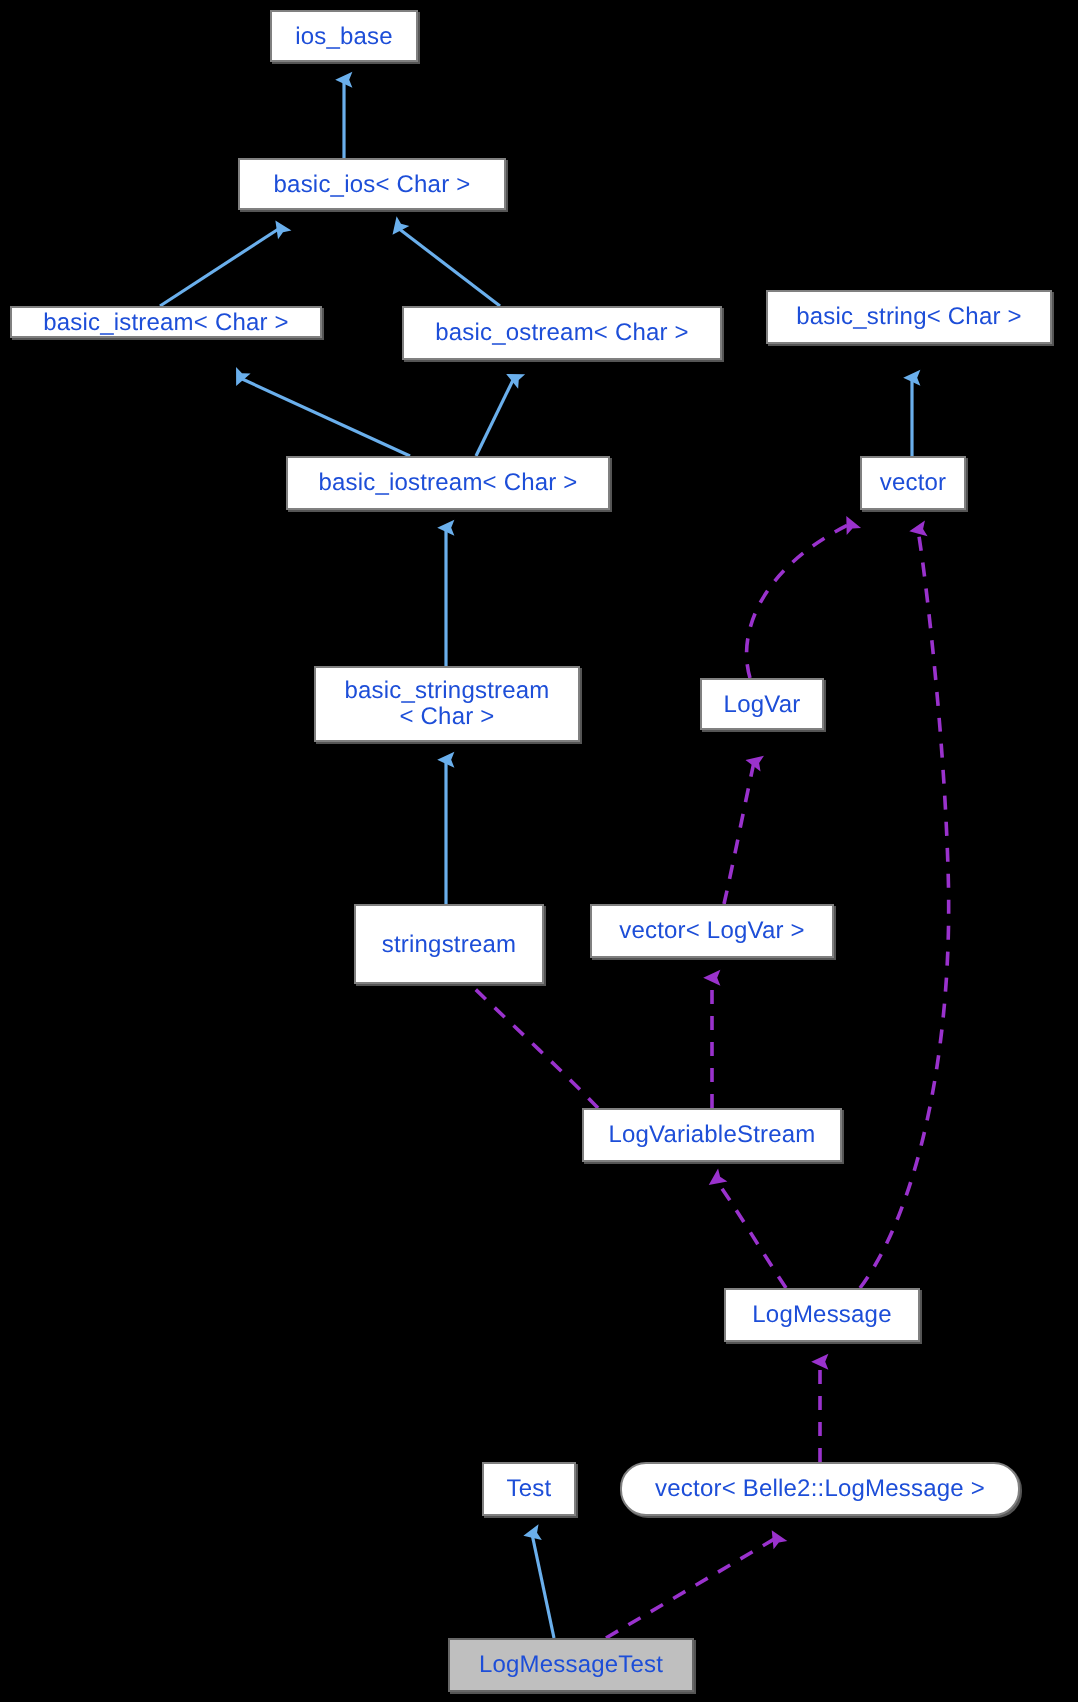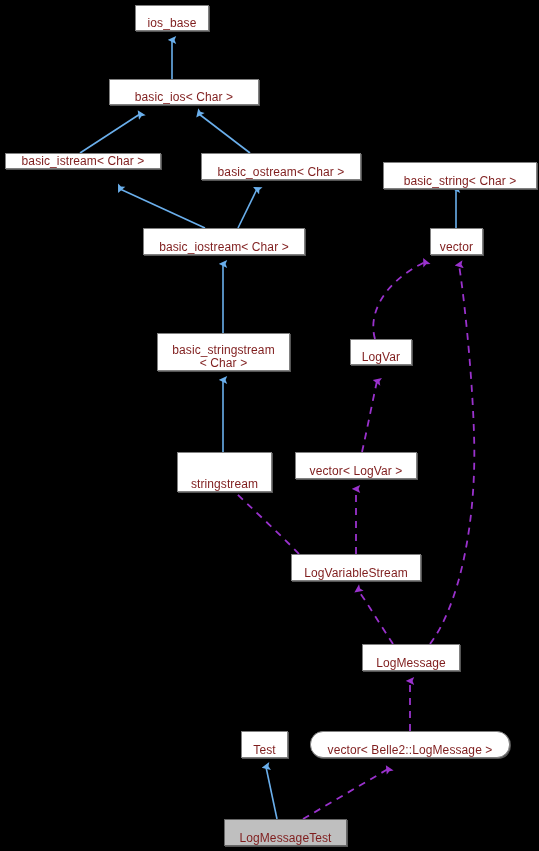--- a/index.html
+++ b/index.html
@@ -26,25 +26,25 @@
     width: 539px;
     height: 851px;
     display: block;
   }
   .node-box {
     position: absolute;
     box-sizing: border-box;
     background: #ffffff;
     border: 1px solid #808080;
     box-shadow: 1px 1px 0 0 #555555;
-    color: #7f1d1d;
+    color: #1d4ed8;
     font-size: 12px;
     line-height: 13px;
     display: flex;
-    align-items: flex-end;
+    align-items: center;
     justify-content: center;
     text-align: center;
     white-space: pre-line;
     letter-spacing: 0.1px;
   }
   .node-box.current {
     background: #bfbfbf;
     border-color: #676767;
   }
   .node-label {
@@ -89,33 +89,33 @@
       <path d="M430,644 C460,604 477,520 474,434 C472,367 463,289 459,265"></path>
       <path d="M410,731 L410,681"></path>
       <path d="M303,819 L388,769"></path>
     </g>
   </svg>
 
   <div class="node-box" style="left:135px;top:5px;width:74px;height:26px;">
     <span class="node-label">ios_base</span>
   </div>
 
-  <div class="node-box" style="left:109px;top:79px;width:150px;height:26px;">
+  <div class="node-box" style="left:119px;top:79px;width:134px;height:26px;">
     <span class="node-label">basic_ios&lt; Char &gt;</span>
   </div>
 
   <div class="node-box" style="left:5px;top:153px;width:156px;height:16px;">
     <span class="node-label">basic_istream&lt; Char &gt;</span>
   </div>
 
   <div class="node-box" style="left:183px;top:153px;width:160px;height:27px;margin-left:18px;">
     <span class="node-label">basic_ostream&lt; Char &gt;</span>
   </div>
 
-  <div class="node-box" style="left:383px;top:162px;width:154px;height:27px;">
+  <div class="node-box" style="left:383px;top:145px;width:143px;height:27px;">
     <span class="node-label">basic_string&lt; Char &gt;</span>
   </div>
 
   <div class="node-box" style="left:143px;top:228px;width:162px;height:27px;">
     <span class="node-label">basic_iostream&lt; Char &gt;</span>
   </div>
 
   <div class="node-box" style="left:430px;top:228px;width:53px;height:27px;">
     <span class="node-label">vector</span>
   </div>

